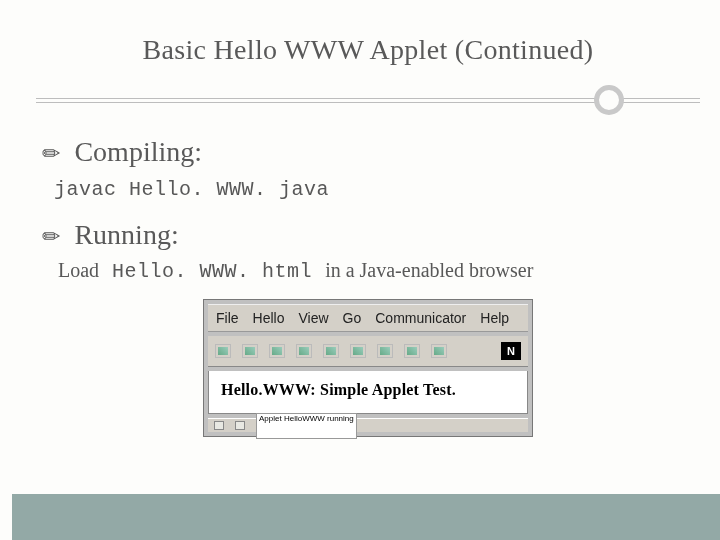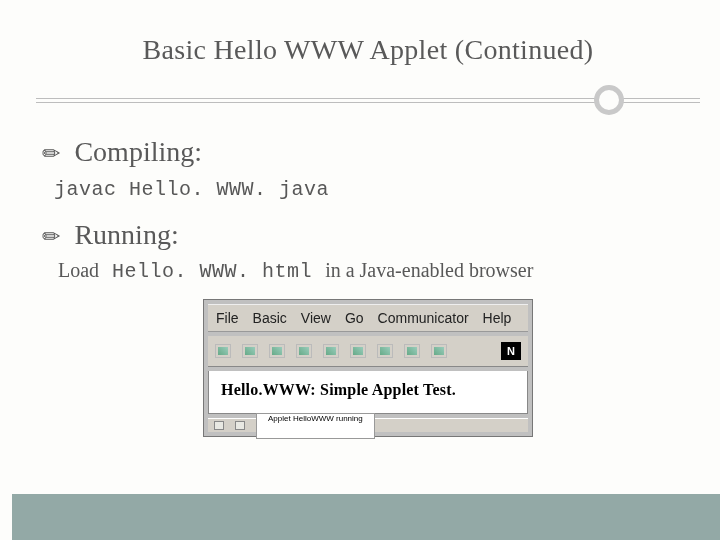--- a/index.html
+++ b/index.html
@@ -191,21 +191,21 @@
     gap: 3px;
   }
   .bs-status .sicon {
     width: 10px; height: 9px;
     border: 1px solid #888;
     background: #e8e8e2;
   }
   .bs-status .stext {
     background: #fff;
     border: 1px solid #999;
-    padding: 0 11px;
+    padding: 0 2px;
     height: 26px;
     line-height: 10px;
   }
   .bottom-band {
     position: absolute;
     left: 0; right: 0; bottom: 0;
     height: 50px;
     background: #93a9a6;
   }
 </style>
@@ -230,21 +230,21 @@
   <span class="bullet-glyph">✏</span>
   <span class="bullet-label">Running:</span>
 </div>
 <div class="load-line">
   <span>Load </span><span class="mono">Hello. WWW. html</span><span> in a Java-enabled browser</span>
 </div>
 
 <div class="browser-shot">
   <div class="bs-menubar">
     <span>File</span>
-    <span>Basic</span>
+    <span>Hello</span>
     <span>View</span>
     <span>Go</span>
     <span>Communicator</span>
     <span>Help</span>
   </div>
   <div class="bs-toolbar">
     <div class="tool"></div>
     <div class="tool"></div>
     <div class="tool"></div>
     <div class="tool"></div>

